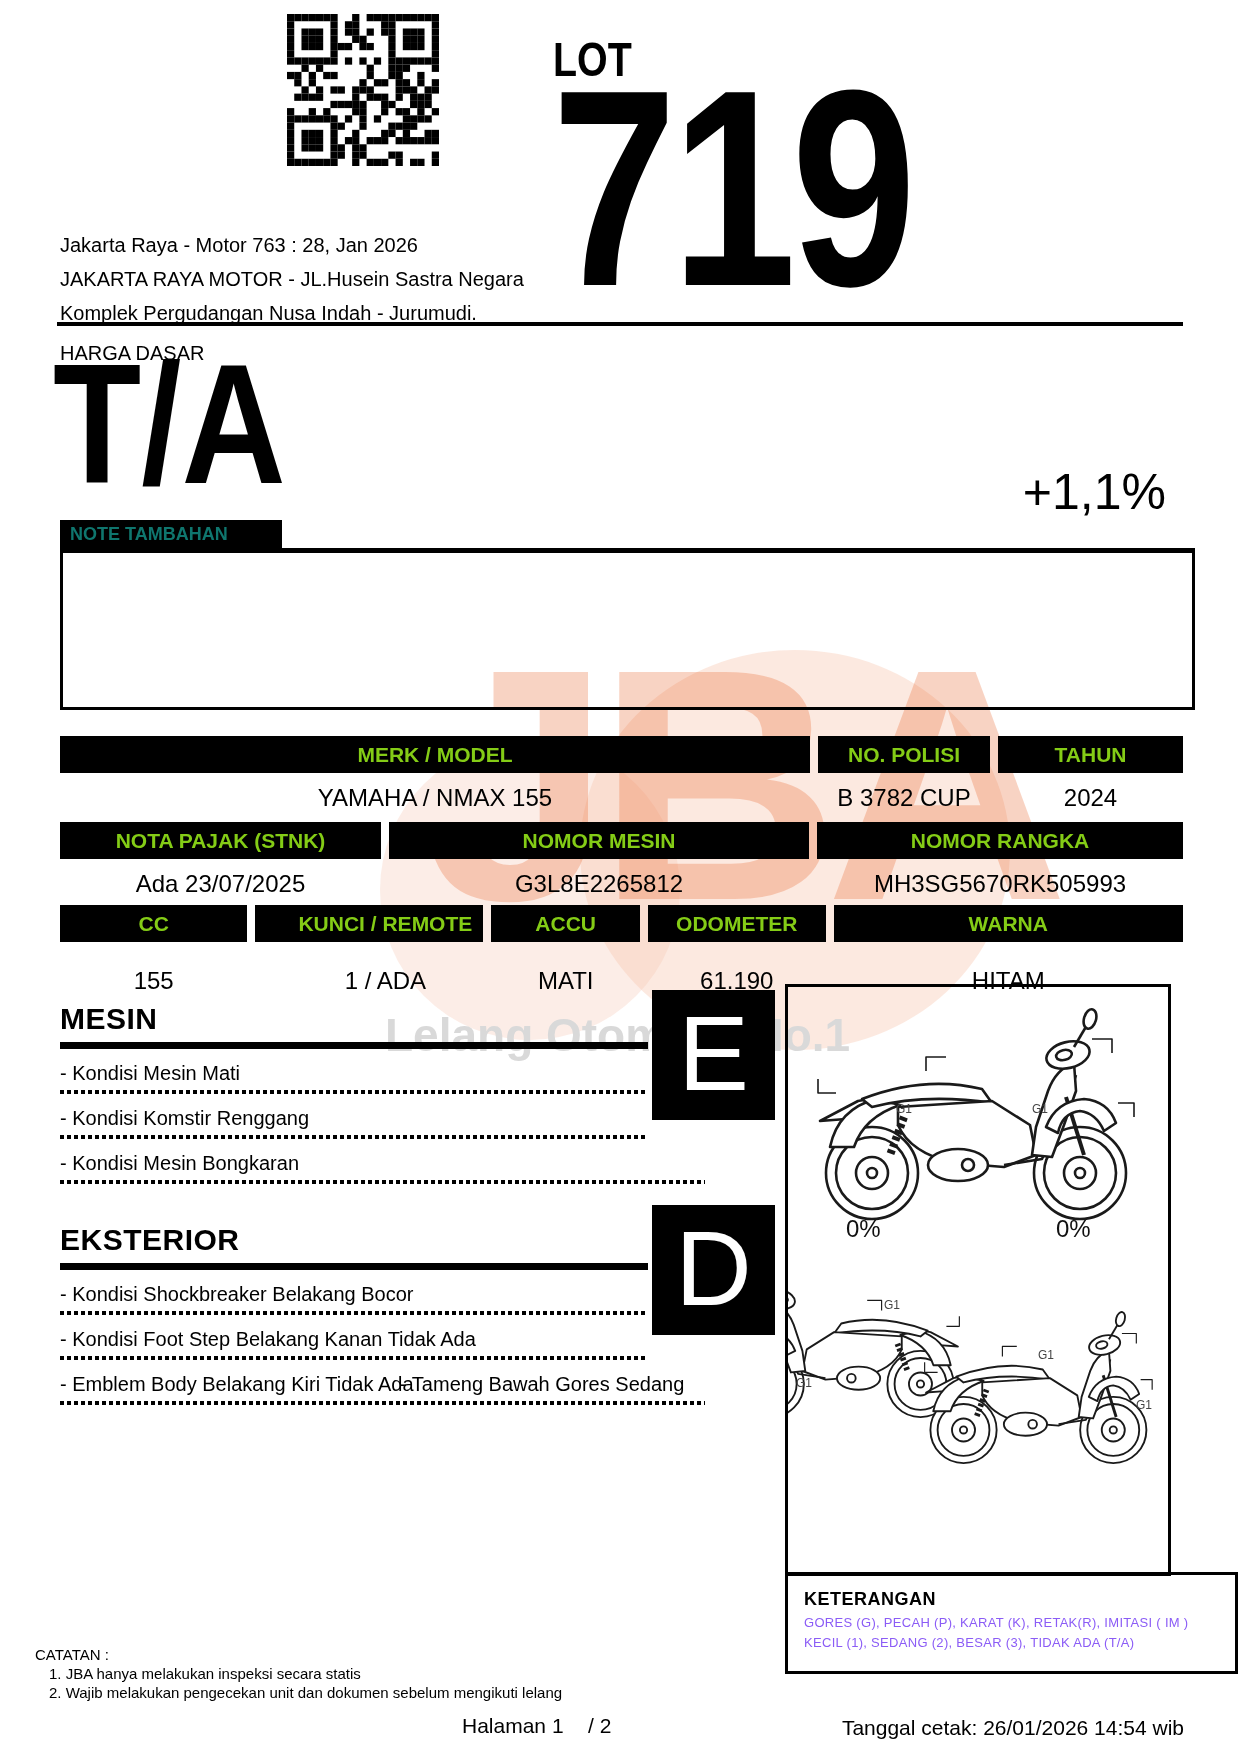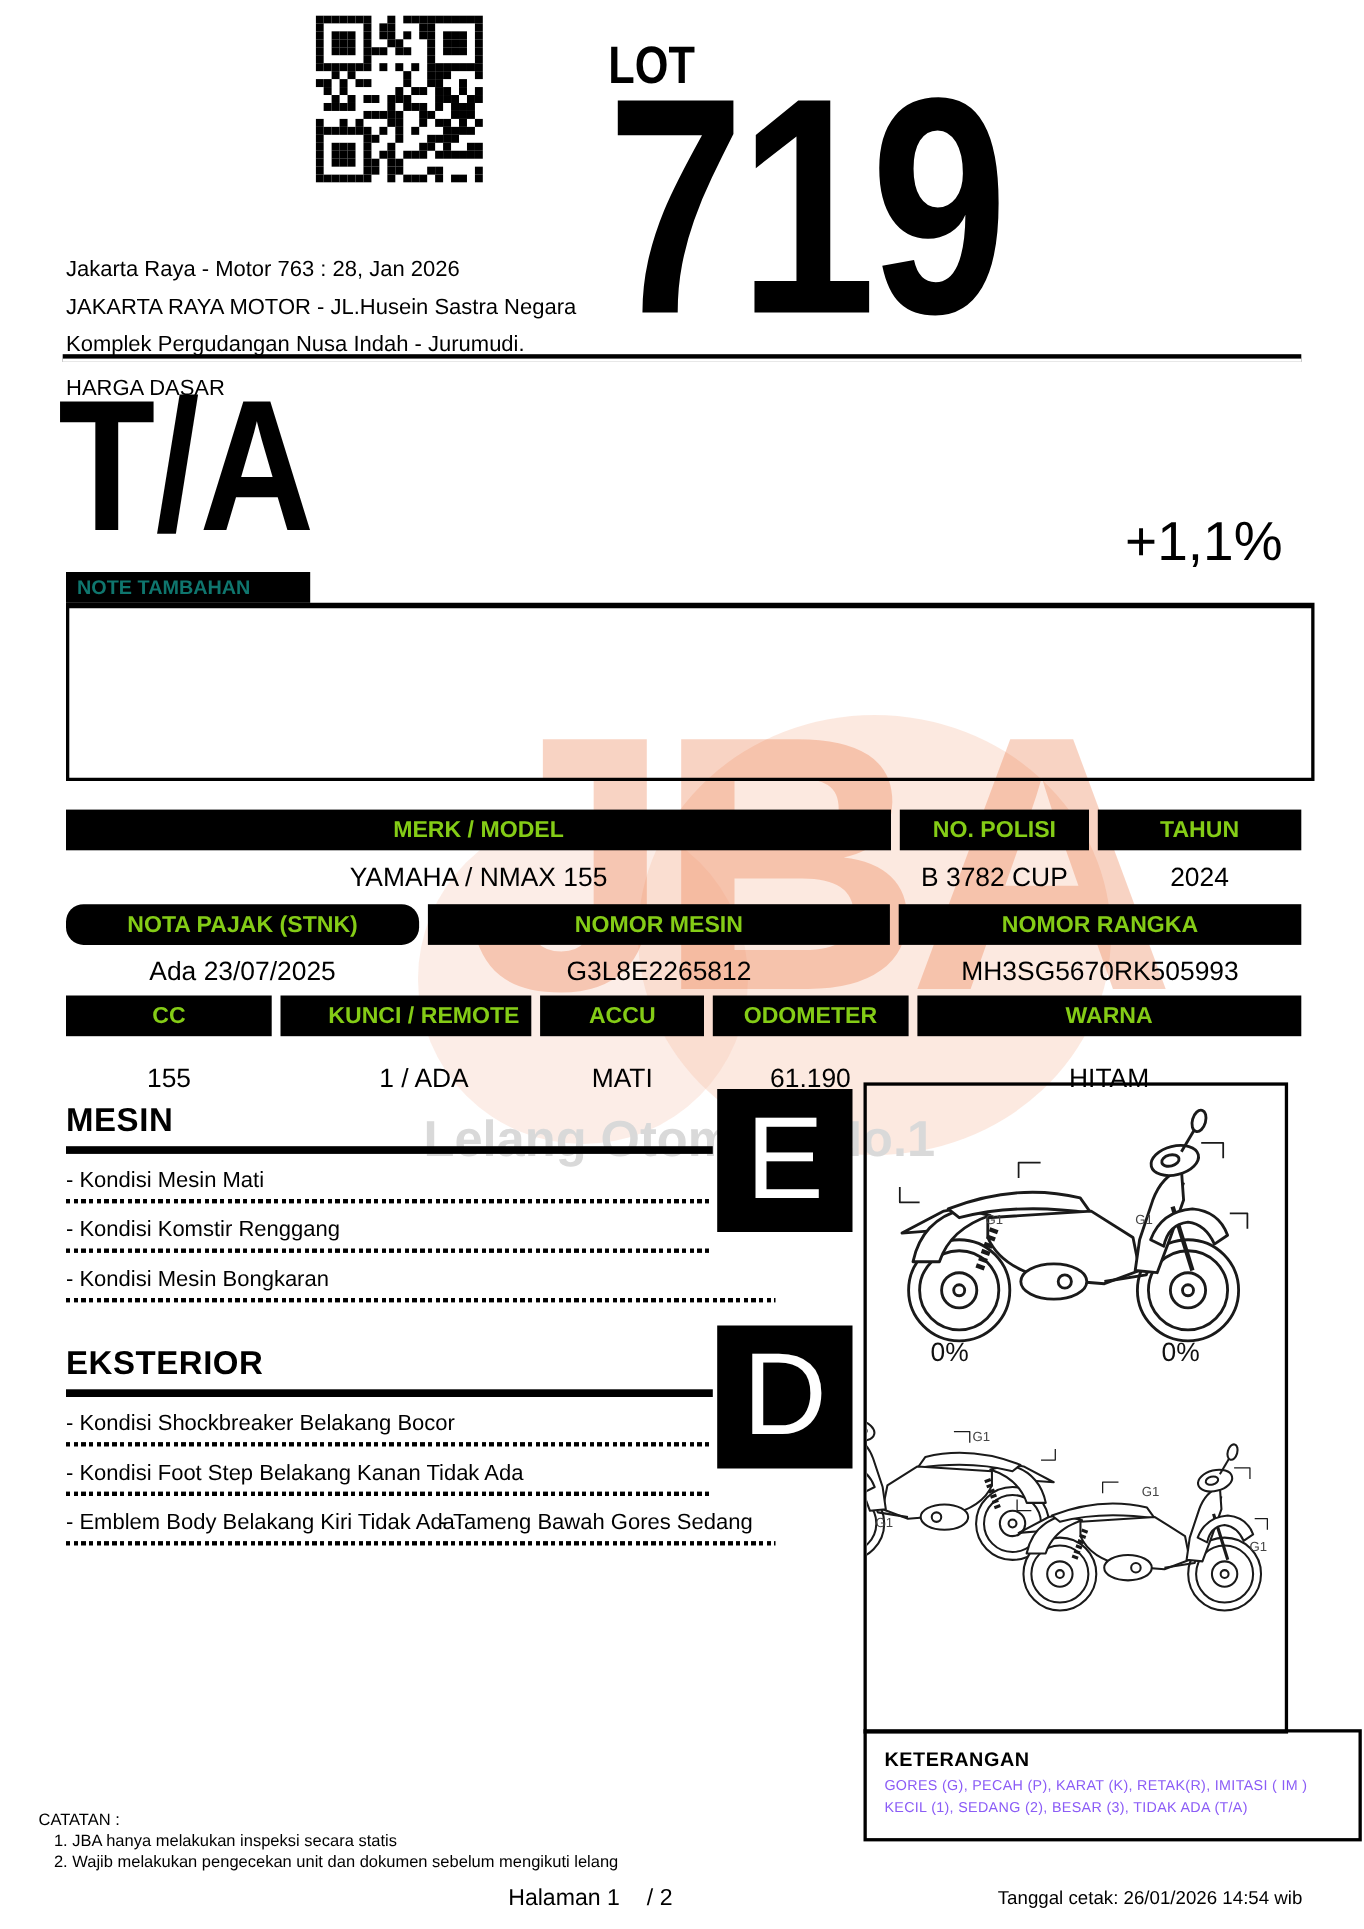--- a/index.html
+++ b/index.html
@@ -43,21 +43,21 @@
     border:3px solid #000; border-top:5px solid #000; font-size:18px; padding:6px;}
 
   
   .specs{left:60px; top:736px; width:1123px;}
   .srow{display:flex; gap:8px;}
   .hdr{background:#000; color:#84cc16; font-size:21px; font-weight:bold;
     line-height:37px; height:37px; text-align:center;}
   .val{font-size:24px; text-align:center; padding-top:11px;}
   .vrow1{height:49px;} .vrow2{height:46px;} .vrow3{height:48px;margin-top:14px;}
   .r1 > :nth-child(1){width:750px;} .r1 > :nth-child(2){width:172px;} .r1 > :nth-child(3){width:185px;}
-  .r2 > :nth-child(1){width:321px;border-radius:16px;} .r2 > :nth-child(2){width:420px;} .r2 > :nth-child(3){width:366px;}
+  .r2 > :nth-child(1){width:321px;} .r2 > :nth-child(2){width:420px;} .r2 > :nth-child(3){width:366px;}
   .r3 > :nth-child(1){width:193px;} .r3 > :nth-child(2){width:202px;padding-left:32px;} .r3 > :nth-child(3){width:153px;}
   .r3 > :nth-child(4){width:183px;} .r3 > :nth-child(5){width:360px;}
 
   
   .section{left:60px; width:648px;}
   .sec-mesin{top:1002px;} .sec-eks{top:1223px;}
   .sec-title{font-size:30px; font-weight:bold; letter-spacing:.5px;}
   .sec-rule{width:588px; height:7px; background:#000; margin-top:6px;}
   .item{font-size:20px; margin-top:13px; padding-bottom:9px; width:588px;
     border-bottom:0; position:relative;}
@@ -75,21 +75,21 @@
   .ket-box{left:785px; top:1572px; width:453px; height:102px; border:3px solid #000;
     padding:14px 0 0 16px; box-sizing:border-box;}
   .ket-title{font-size:18px; font-weight:bold; letter-spacing:.5px;}
   .ket-line{font-size:13px; color:#8b5cf6; margin-top:5px; letter-spacing:.3px;}
 
   
   .catatan{left:35px; top:1645px; font-size:15px; line-height:19px;}
   .catatan .c-items{padding-left:14px;}
   .page-label{left:462px; top:1714px; font-size:21px;}
   .page-total{left:588px; top:1714px; font-size:21px;}
-  .print-date{left:auto; right:56px; top:1716px; font-size:17px;}
+  .print-date{left:auto; right:56px; top:1716px; font-size:21px;}
 
   svg text{font-family:"Liberation Sans", sans-serif;}
 </style>
 </head>
 <body>
 
 <div class="page">
 
   <div class="wm wm-blob2"></div>
   <div class="wm wm-blob"></div>

